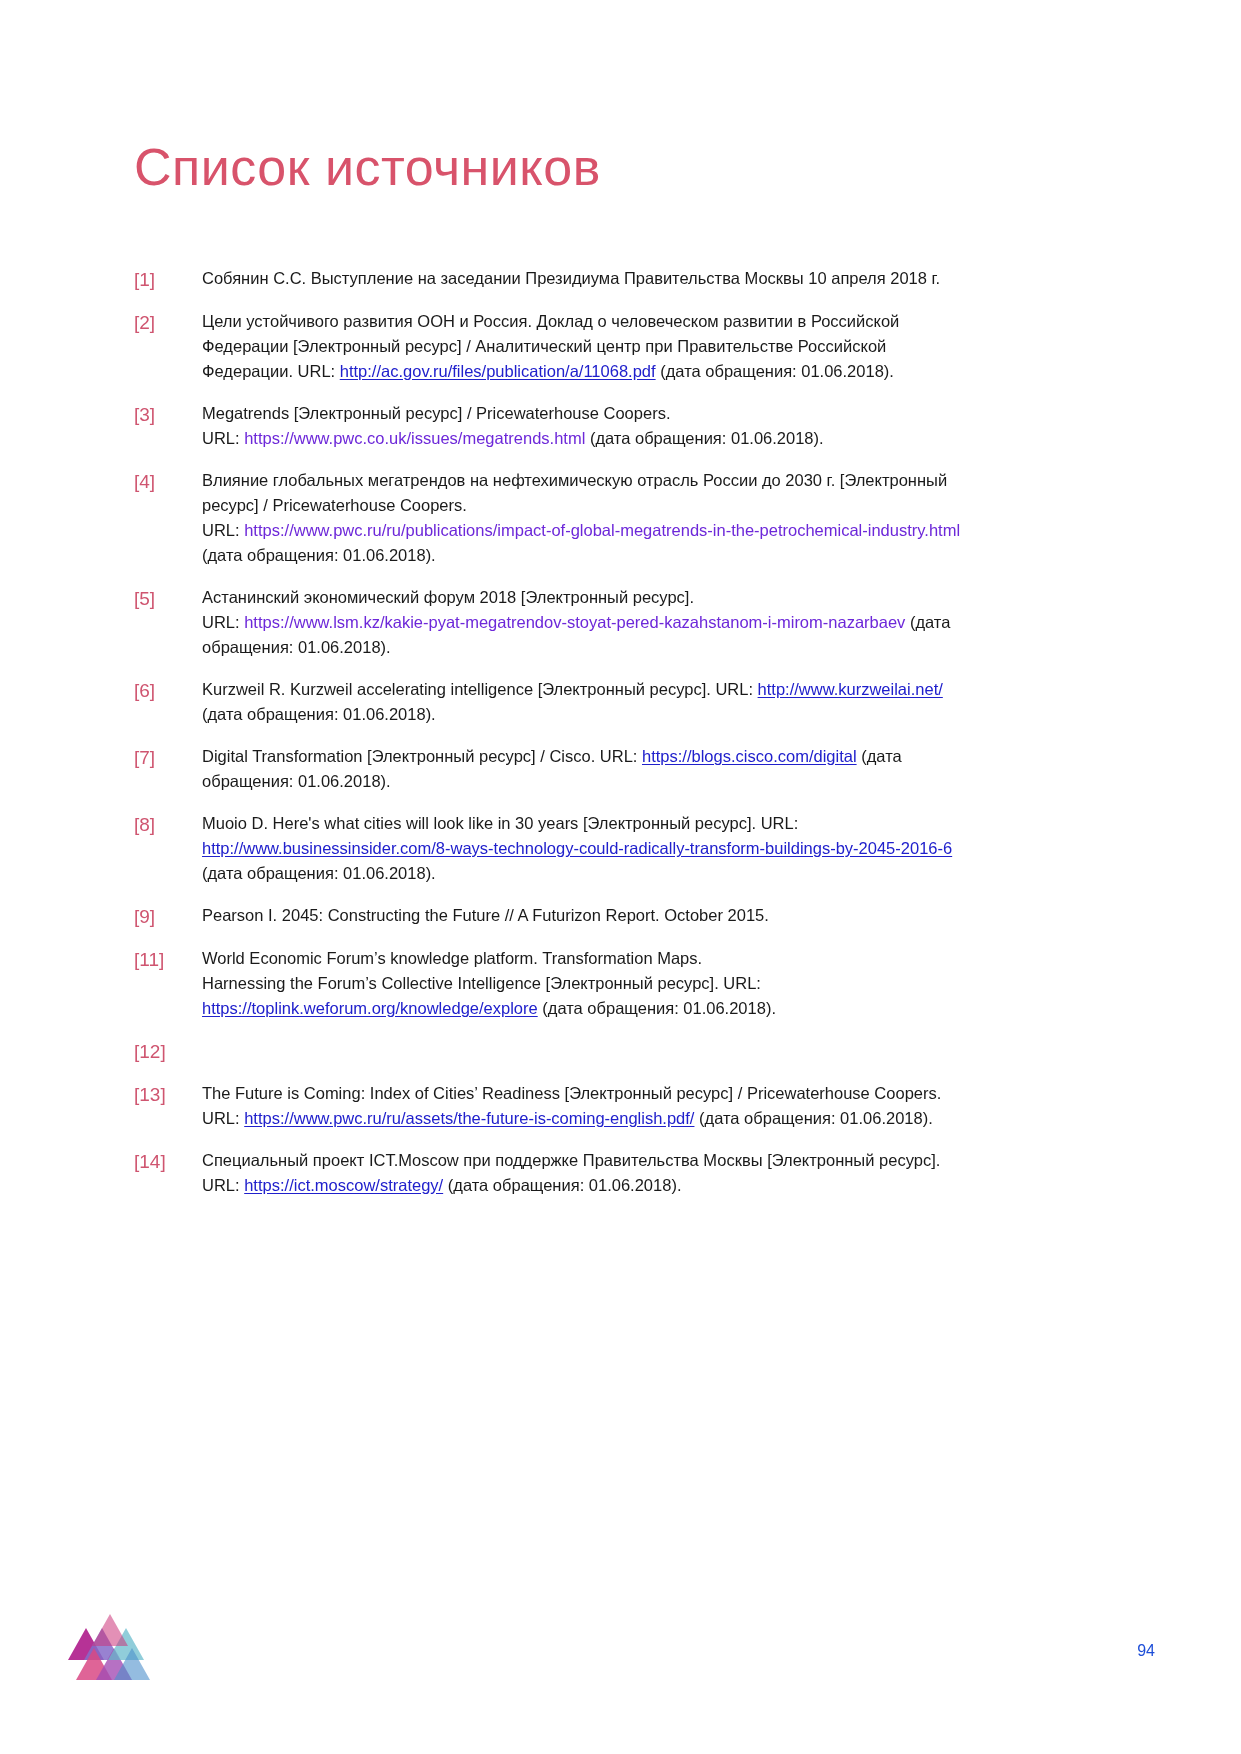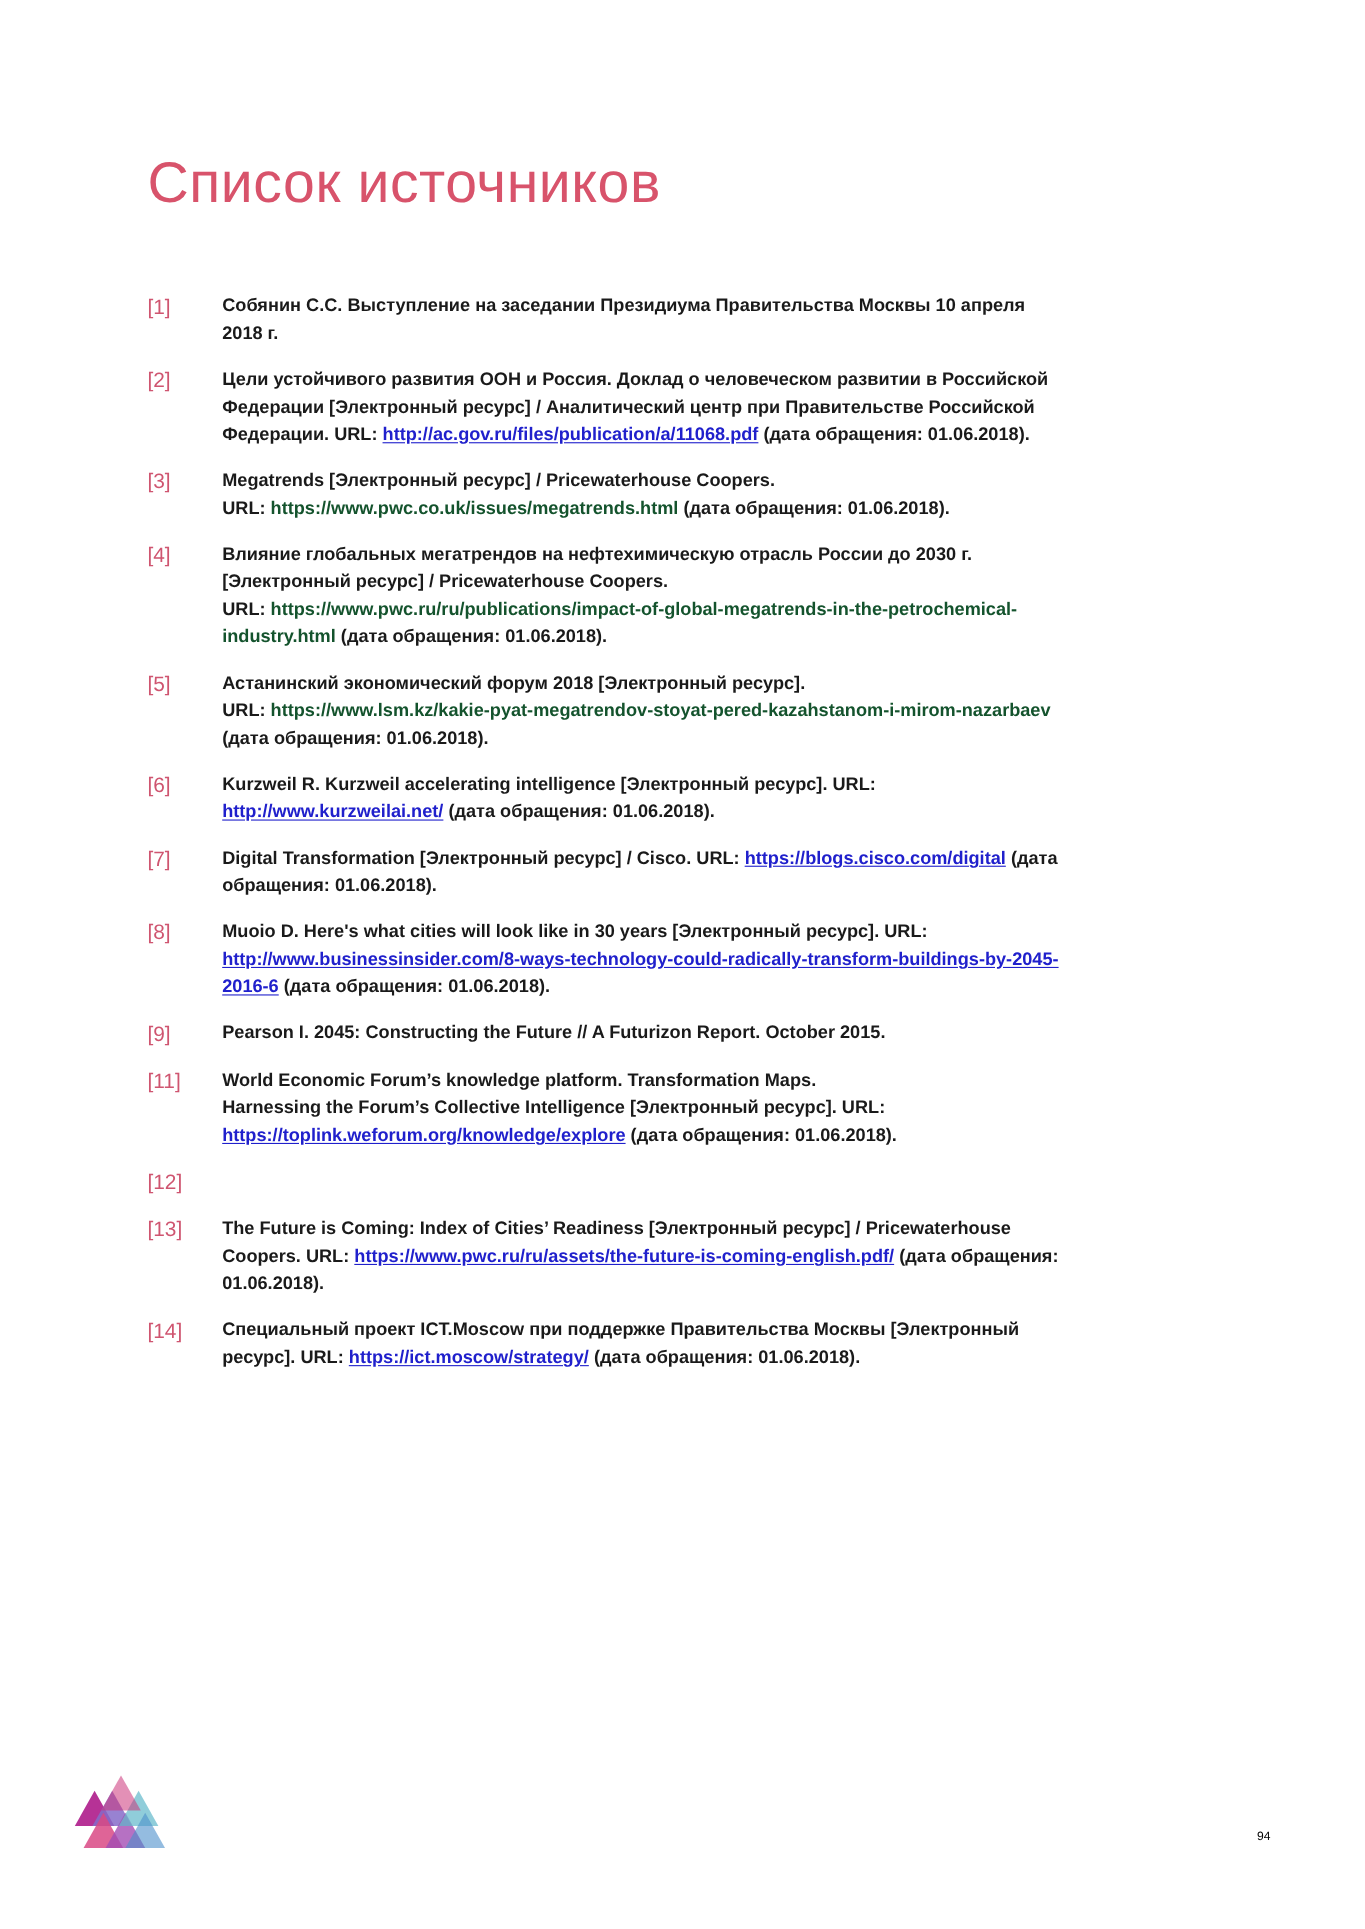--- a/index.html
+++ b/index.html
@@ -55,40 +55,39 @@
     padding-top: 1px;
     white-space: nowrap;
   }
 
   .ref-body {
     flex: 1 1 auto;
     font-size: 16.5px;
     line-height: 25px;
     color: #1a1a1a;
     word-break: break-word;
-    font-weight: bold;
   }
 
   .ref-body .u {
     color: #2020cc;
     text-decoration: underline;
     text-underline-offset: 2px;
   }
   .ref-body .nu {
-    color: #14532d;
+    color: #6d28d9;
     text-decoration: none;
   }
 
   
   .page-number {
     position: absolute;
     right: 86px;
-    bottom: 78px;
-    font-size: 11px;
-    color: #000000;
+    bottom: 94px;
+    font-size: 16px;
+    color: #1d4ed8;
   }
 
   .logo {
     position: absolute;
     left: 62px;
     bottom: 62px;
     width: 96px;
     height: 96px;
   }
 </style>

